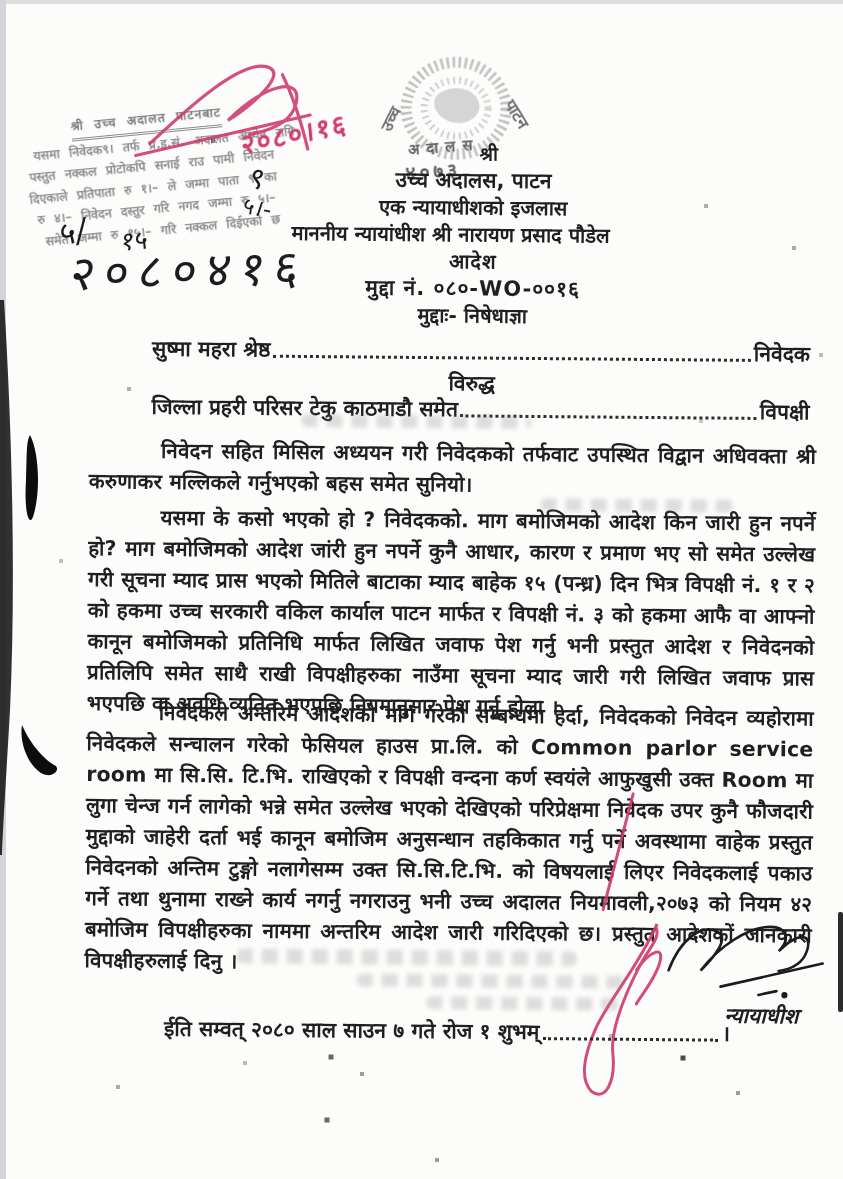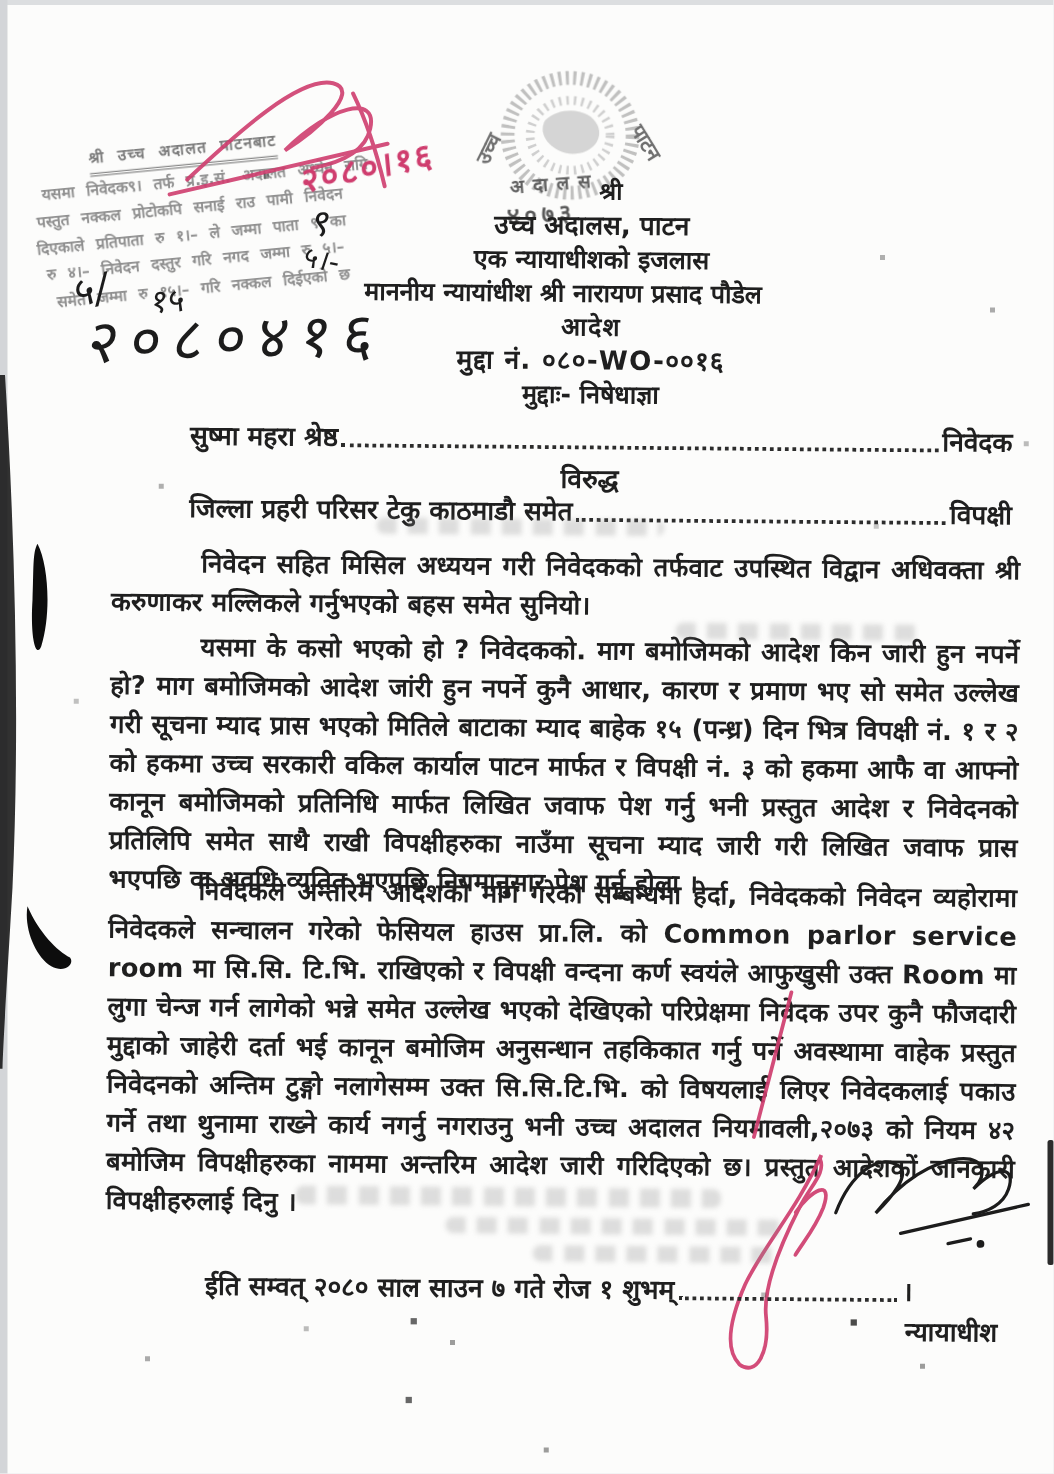--- a/index.html
+++ b/index.html
@@ -47,21 +47,21 @@
   .p1{top:336px;} .p2{top:394px;}
   .versus{position:absolute;left:270px;top:368px;width:400px;text-align:center;font-weight:bold;font-size:21px;}
   
   .para{position:absolute;left:88px;width:727px;font-size:20.5px;line-height:31px;font-weight:600;
         text-align:justify;text-indent:72px;letter-spacing:.2px;}
   .para1{top:438px;}.para2{top:505px;}.para3{top:700px;}
   
   .date-row{position:absolute;left:168px;top:1016px;width:566px;display:flex;align-items:flex-end;
             font-weight:600;font-size:21px;white-space:nowrap;}
   .date-row .leader{flex:1;border-bottom:3px dotted #2c2c2c;margin:0 4px 5px 4px;}
-  .judge-label{position:absolute;left:728px;top:1048px;font-weight:bold;font-size:21px;}
+  .judge-label{position:absolute;left:728px;top:998px;font-weight:bold;font-size:21px;font-style:italic;}
   .sig-black{position:absolute;left:658px;top:912px;}
   .sig-red{position:absolute;left:540px;top:780px;}
   
   .smudge{position:absolute;height:13px;border-radius:6px;opacity:.5;filter:blur(2.2px);
           background:repeating-linear-gradient(90deg,rgba(140,140,140,.55) 0 16px,rgba(140,140,140,0) 16px 25px);}
   .sm1{left:300px;top:415px;width:230px;}
   .sm2{left:540px;top:497px;width:200px;}
   .sm3{left:240px;top:950px;width:340px;height:15px;}
   .sm4{left:360px;top:974px;width:270px;}
   .sm5{left:430px;top:996px;width:200px;}

